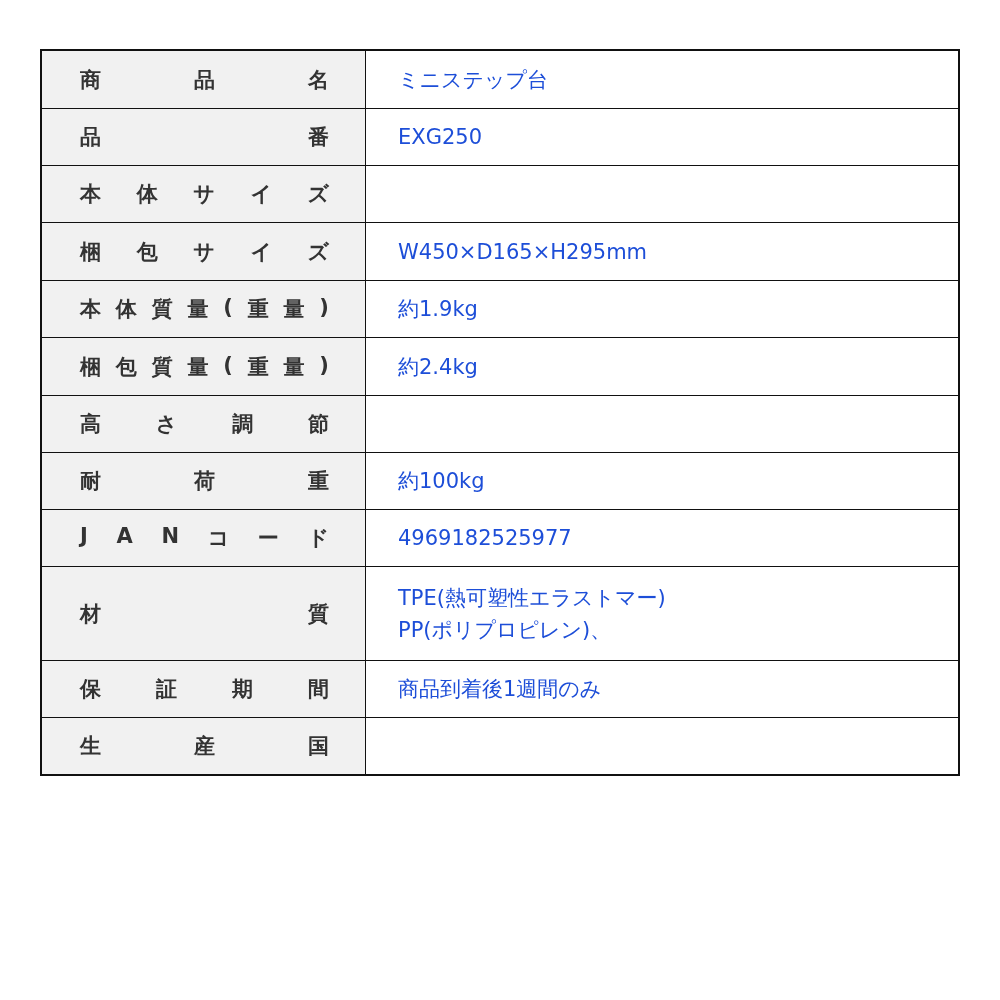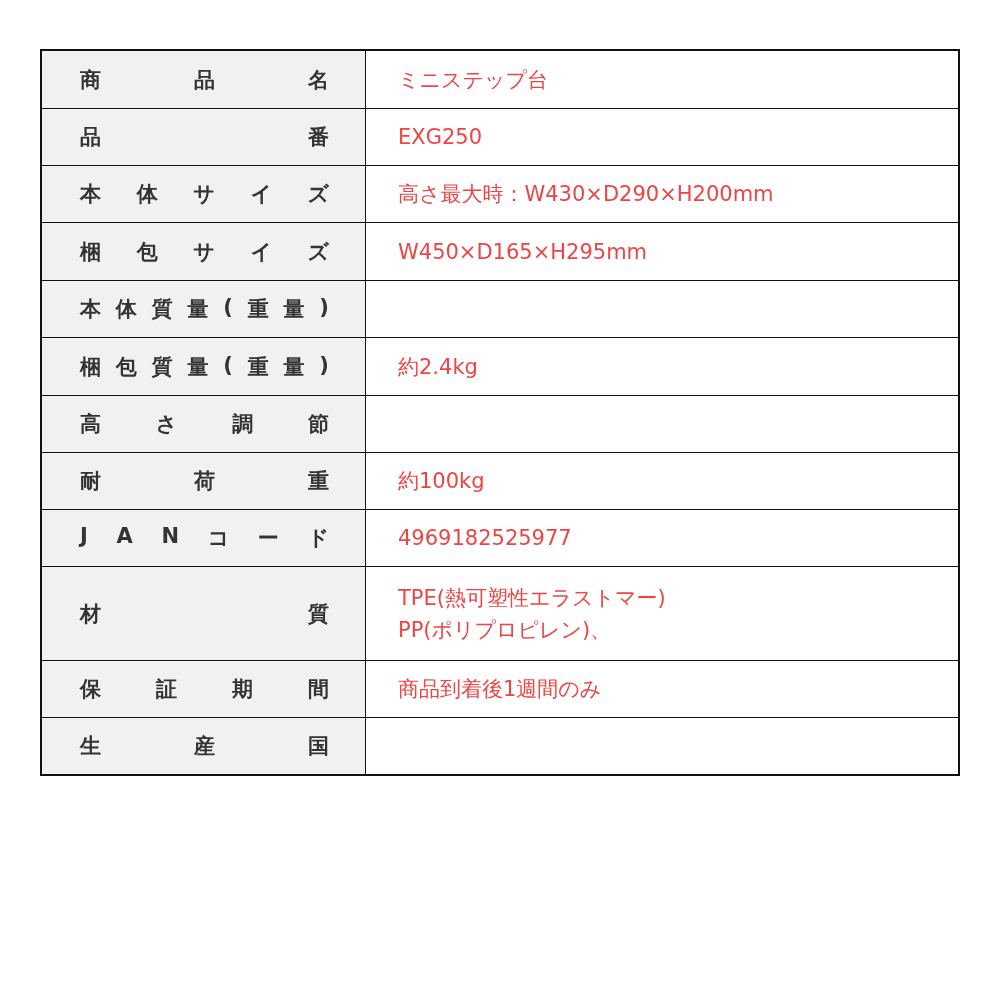--- a/index.html
+++ b/index.html
@@ -49,21 +49,21 @@
       color: #333333;
       letter-spacing: 0;
     }
     .value {
       flex: 1;
       display: flex;
       flex-direction: column;
       justify-content: center;
       padding-left: 32px;
       font-size: 21px;
-      color: #ef4444;
+      color: #1d4ed8;
       line-height: 32px;
     }
     .h57 { height: 57px; }
     .h58 { height: 58px; }
     .h94 { height: 94px; }
   </style>
 </head>
 <body>
 
 <div class="spec-table">
@@ -96,23 +96,20 @@
   <div class="row h57">
     <div class="label">
       <div class="label-chars">
         <span>本</span>
         <span>体</span>
         <span>サ</span>
         <span>イ</span>
         <span>ズ</span>
       </div>
     </div>
-    <div class="value">
-      <span>高さ最大時：W430×D290×H200mm</span>
-    </div>
   </div>
 
   <div class="row h58">
     <div class="label">
       <div class="label-chars">
         <span>梱</span>
         <span>包</span>
         <span>サ</span>
         <span>イ</span>
         <span>ズ</span>
@@ -128,20 +125,23 @@
       <div class="label-chars">
         <span>本</span>
         <span>体</span>
         <span>質</span>
         <span>量</span>
         <span>(</span>
         <span>重</span>
         <span>量</span>
         <span>)</span>
       </div>
+    </div>
+    <div class="value">
+      <span>約1.9kg</span>
     </div>
   </div>
 
   <div class="row h58">
     <div class="label">
       <div class="label-chars">
         <span>梱</span>
         <span>包</span>
         <span>質</span>
         <span>量</span>

